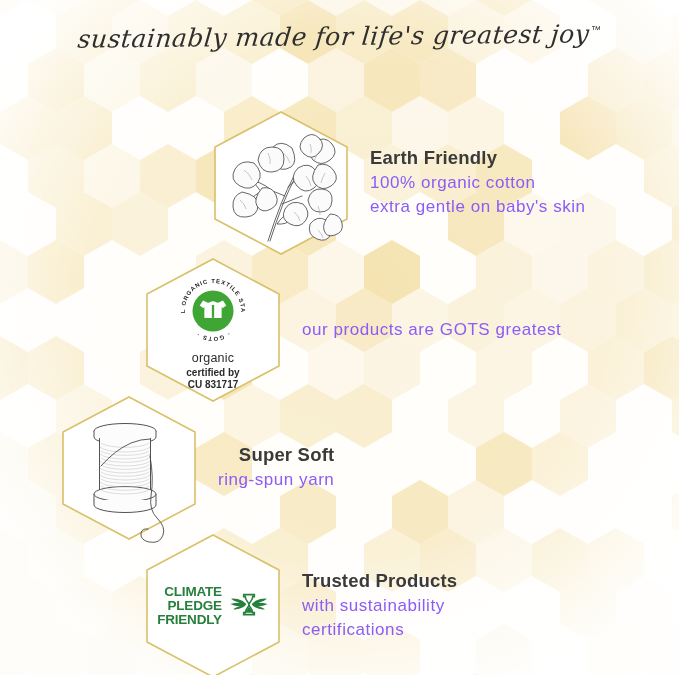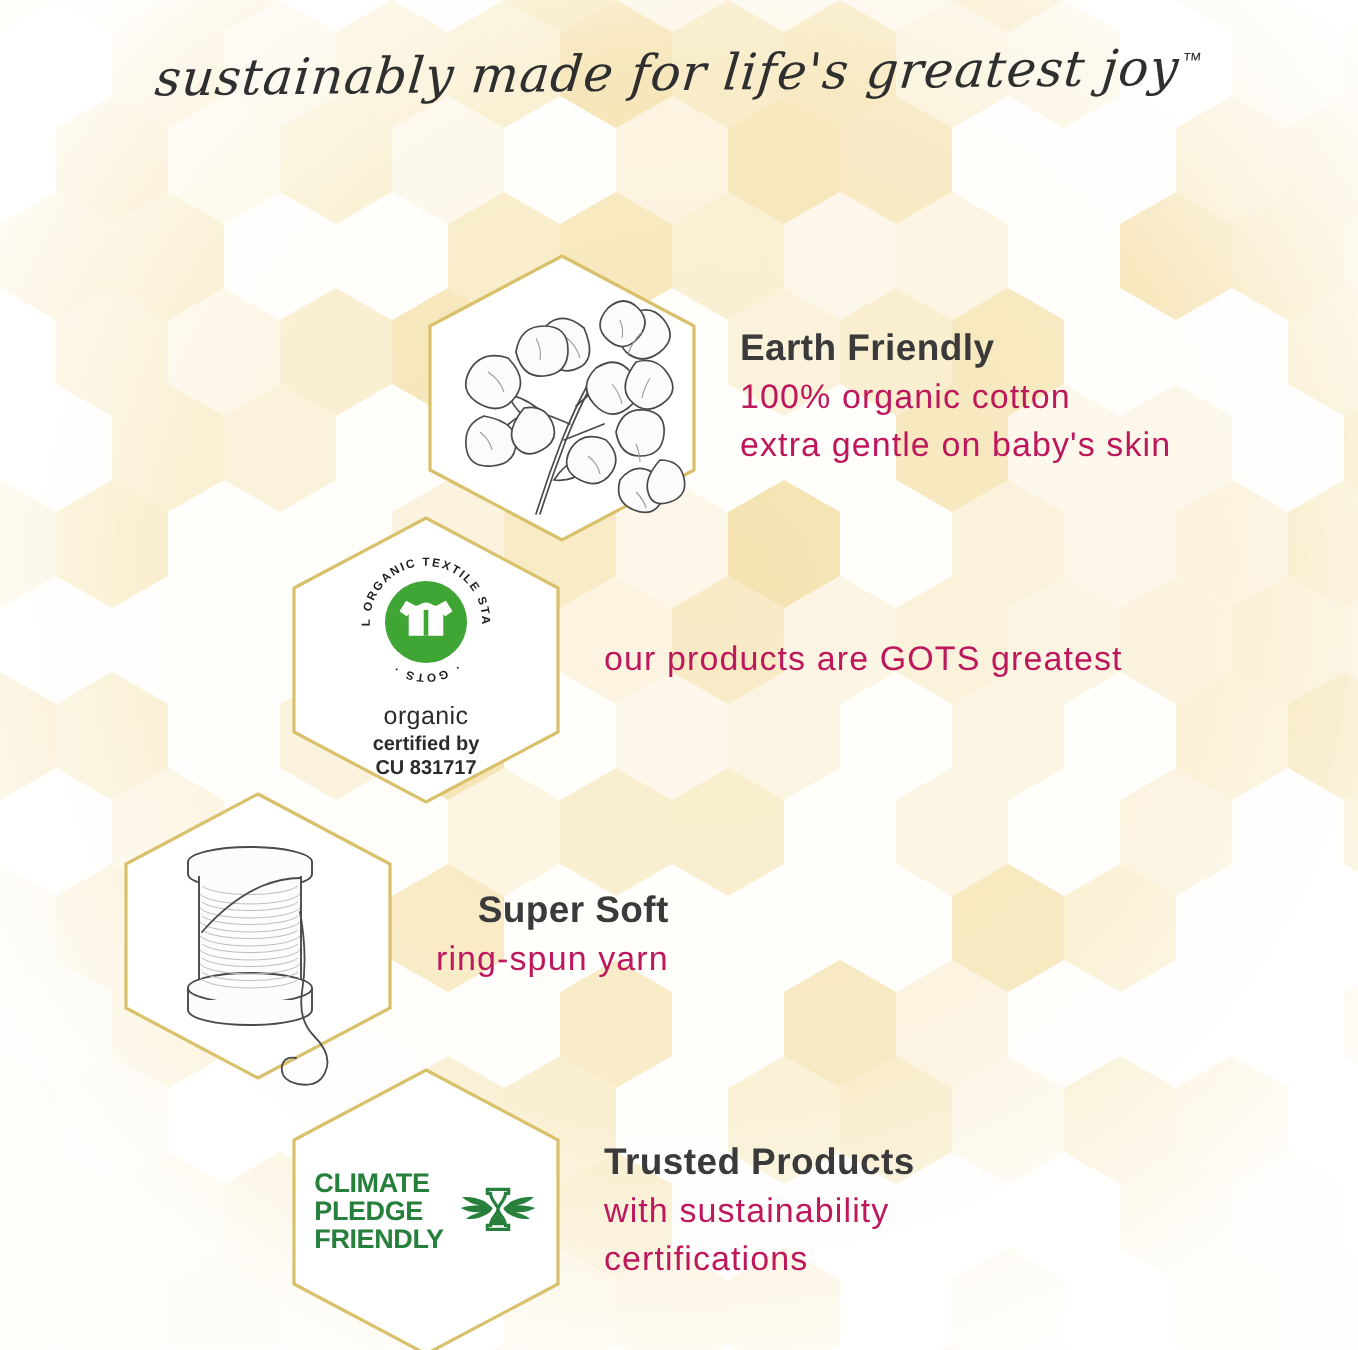--- a/index.html
+++ b/index.html
@@ -82,28 +82,28 @@
     font-size:18.5px;
     font-weight:bold;
     color:#3a3a3a;
     letter-spacing:0.2px;
     line-height:1.35;
     white-space:nowrap;
   }
   .fline {
     font-size:17px;
     font-weight:400;
-    color:#be185d;
+    color:#8b5cf6;
     letter-spacing:0.55px;
     line-height:1.42;
     white-space:nowrap;
   }
 
   
-  #feature-earth        { left:206px; top:124px; }
+  #feature-earth        { left:206px; top:108px; }
   #feature-responsible  { left:138px; top:255px; }
   #feature-supersoft    { left:54px;  top:393px;text-align:right; }
   #feature-trusted      { left:138px; top:531px; }
 
   
   .gots-stack {
     display:flex; flex-direction:column;
     align-items:center; justify-content:flex-start;
     padding-top:6px;
   }
@@ -112,21 +112,21 @@
     color:#2b2b2b; margin-top:4px;
     letter-spacing:0.2px;
   }
   .gots-cert {
     font-size:10px; font-weight:bold;
     color:#2b2b2b; line-height:1.25;
     text-align:center; margin-top:2px;
   }
 
   
-  .cpf-row { display:flex; align-items:center; gap:7px; }
+  .cpf-row { display:flex; align-items:center; gap:7px;text-align:right; }
   .cpf-words {
     display:flex; flex-direction:column;
     font-weight:bold; font-size:13.5px;
     color:#26803c; line-height:1.04;
     letter-spacing:-0.2px;
   }
 </style>
 </head>
 <body>
 

